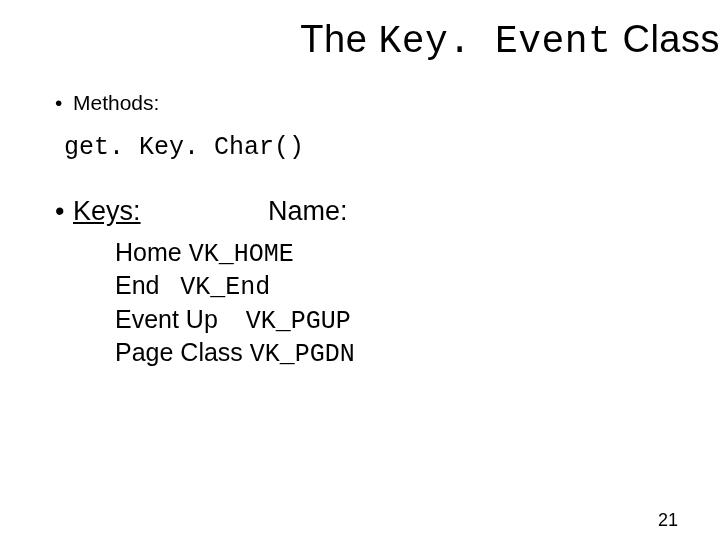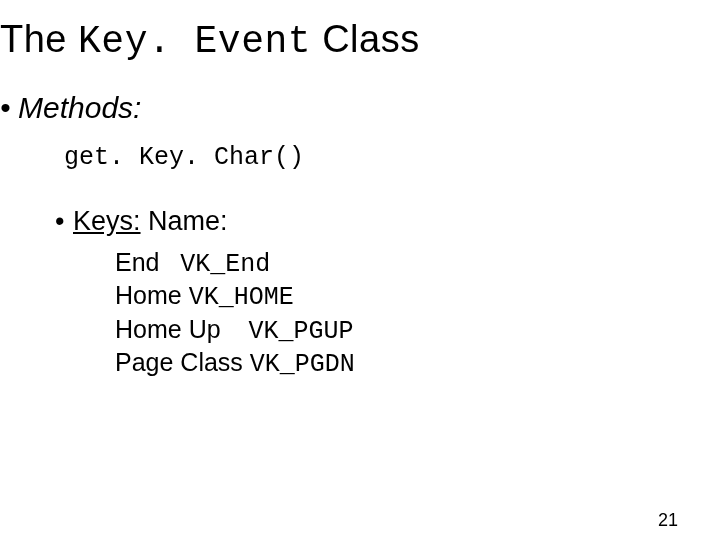--- a/index.html
+++ b/index.html
@@ -13,34 +13,34 @@
     position: relative;
     overflow: hidden;
   }
   .slide {
     width: 720px;
     height: 540px;
     position: relative;
     box-sizing: border-box;
   }
   .title {
-    text-align: left;
+    text-align: right;
     font-size: 38px;
     font-weight: 400;
     margin-top: 18px;
     margin-bottom: 28px;
     letter-spacing: 0.5px;
   }
   .title .mono {
     font-family: "Courier New", Courier, monospace;
   }
   .bullet-row {
-    font-size: 30px;
+    font-size: 21px;
+    margin-left: 55px;
     margin-bottom: 18px;
-    font-style: italic;
   }
   .bullet-dot {
     display: inline-block;
     width: 18px;
   }
   .method-line {
     font-family: "Courier New", Courier, monospace;
     font-size: 25px;
     margin-left: 64px;
     margin-bottom: 20px;
@@ -50,20 +50,21 @@
     margin-left: 55px;
     margin-top: 34px;
     margin-bottom: 10px;
   }
   .keys-row .label-keys {
     display: inline-block;
     text-decoration: underline;
   }
   .keys-row .label-name {
     display: inline-block;
+    margin-left: 120px;
     text-align: center;
   }
   .key-line {
     font-size: 25px;
     margin-left: 115px;
     line-height: 1.25;
   }
   .key-line .mono {
     font-family: "Courier New", Courier, monospace;
   }
@@ -88,27 +89,27 @@
   </div>
 
   <div class="method-line">get. Key. Char()</div>
 
   <div class="keys-row">
     <span class="bullet-dot">•</span><span class="label-keys">Keys:</span>
     <span class="label-name">Name:</span>
   </div>
 
   <div class="key-line">
+    <span>Home</span> <span class="mono">VK_HOME</span>
+  </div>
+  <div class="key-line">
     <span>End</span>&nbsp;&nbsp;&nbsp;<span class="mono">VK_End</span>
   </div>
   <div class="key-line">
-    <span>Home</span> <span class="mono">VK_HOME</span>
-  </div>
-  <div class="key-line">
-    <span>Home Up</span>&nbsp;&nbsp;&nbsp;&nbsp;<span class="mono">VK_PGUP</span>
+    <span>Event Up</span>&nbsp;&nbsp;&nbsp;&nbsp;<span class="mono">VK_PGUP</span>
   </div>
   <div class="key-line">
     <span>Page Class</span> <span class="mono">VK_PGDN</span>
   </div>
 
   <div class="page-num">21</div>
 
 </div>
 
 </body></html>

